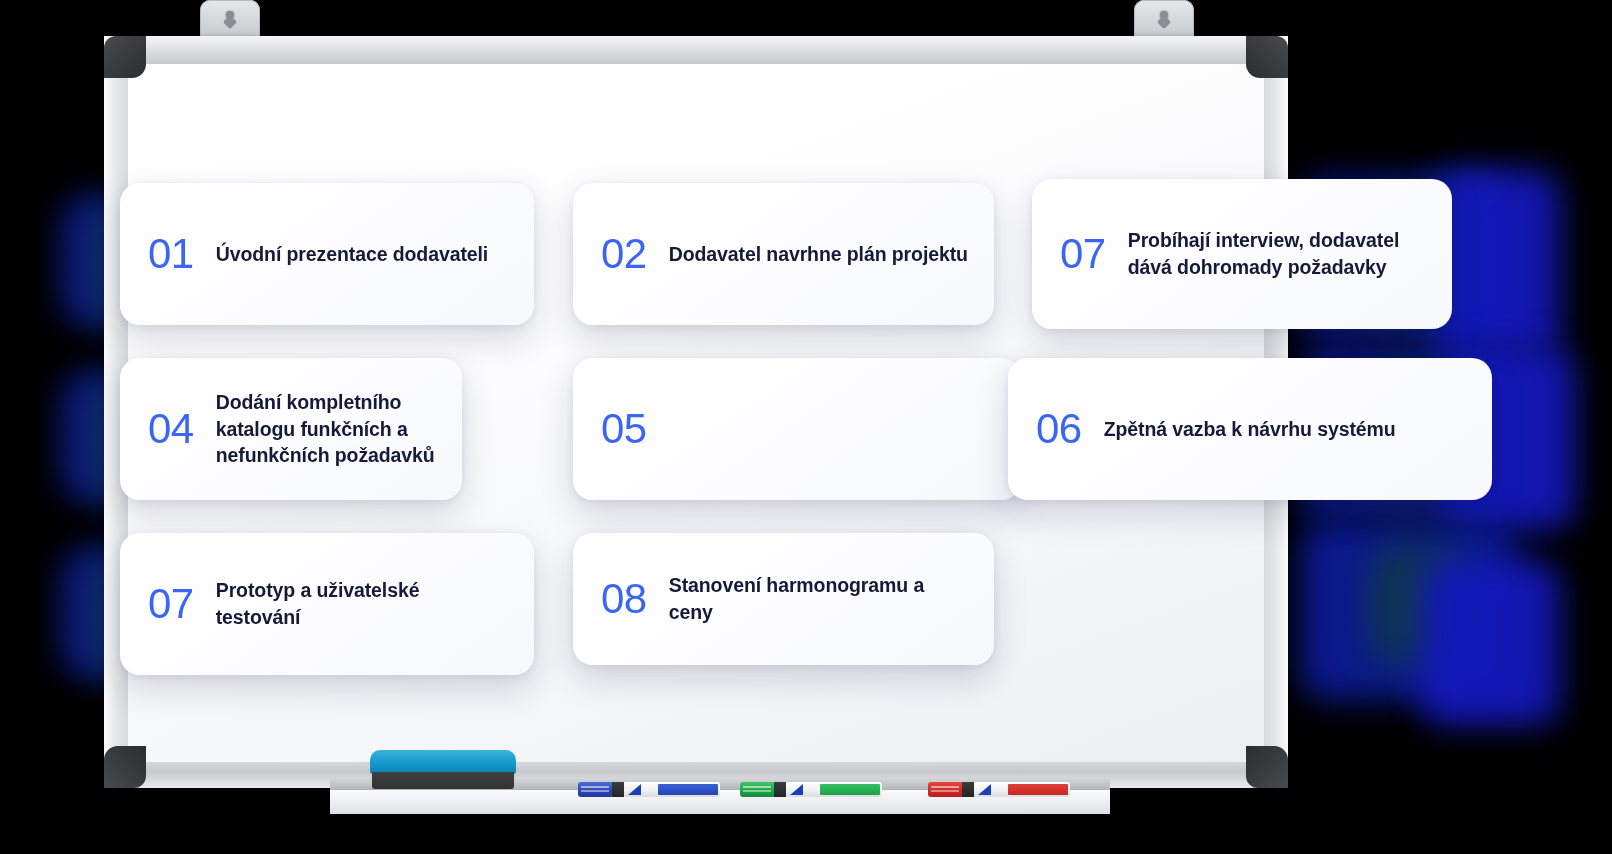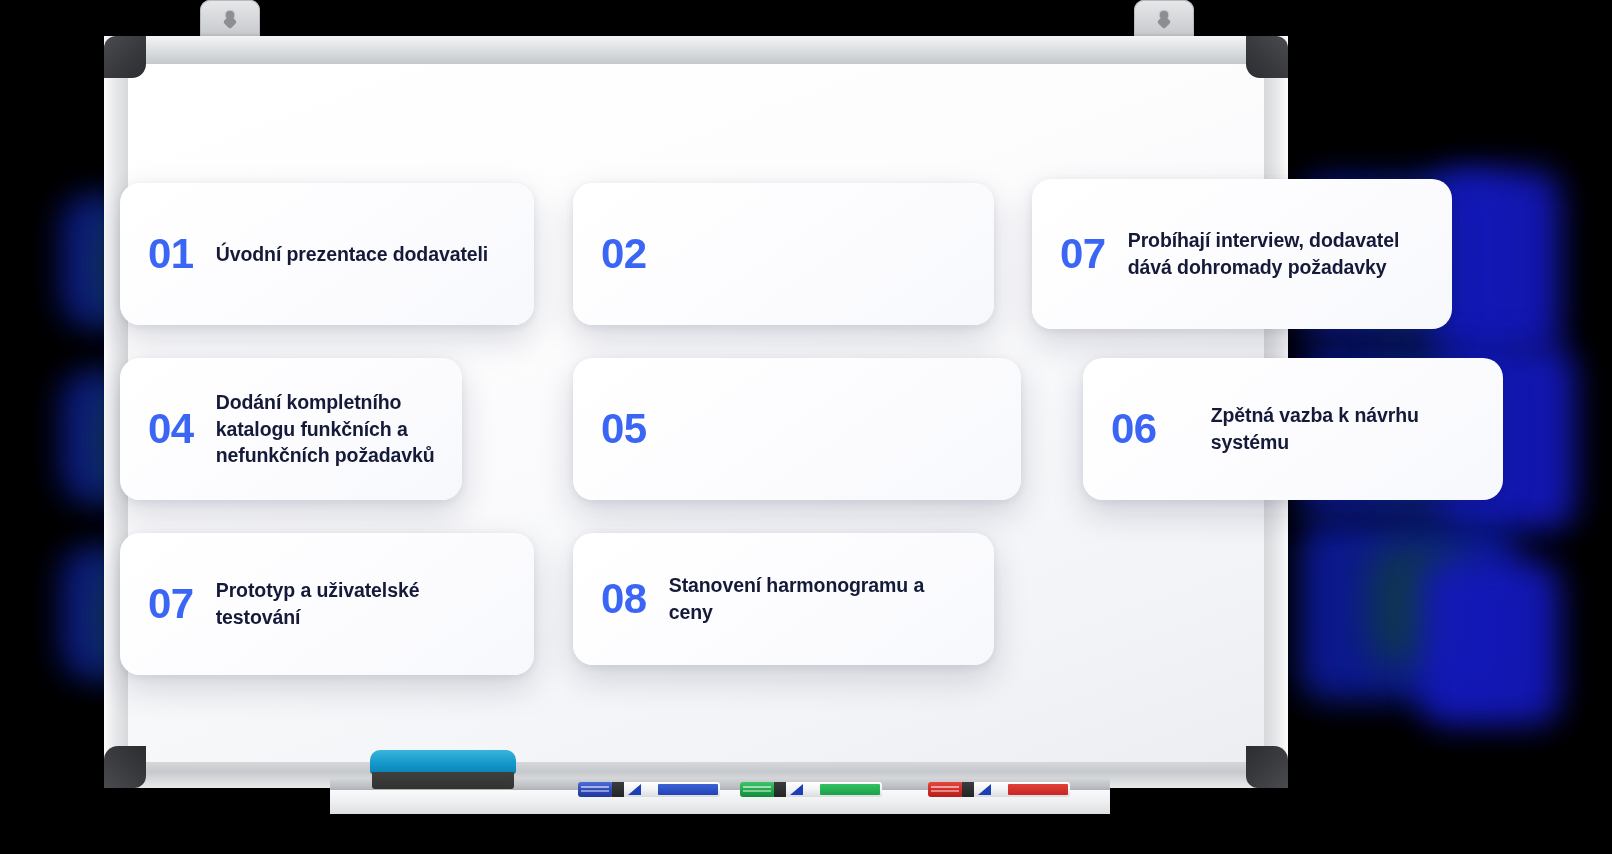--- a/index.html
+++ b/index.html
@@ -245,21 +245,21 @@
     border-radius: 20px;
     box-shadow: 0 14px 34px rgba(16,24,60,.16), 0 2px 8px rgba(16,24,60,.08);
     display: flex;
     align-items: center;
     padding: 0 26px 0 28px;
   }
 
   .card-num {
     color: #3b66f5;
     font-size: 42px;
-    font-weight: 700;
+    font-weight: 400;
     line-height: 1;
     letter-spacing: -0.5px;
     flex: 0 0 auto;
     margin-right: 22px;
   }
 
   .card-text {
     color: #141a38;
     font-size: 19.5px;
     font-weight: 700;
@@ -267,21 +267,21 @@
     letter-spacing: -0.1px;
   }
 
   
   .c1 { left: 120px;  top: 183px; width: 414px; height: 142px; }
   .c2 { left: 573px;  top: 183px; width: 421px; height: 142px; }
   .c3 { left: 1032px; top: 179px; width: 420px; height: 150px; }
 
   .c4 { left: 120px;  top: 358px; width: 342px; height: 142px; }
   .c5 { left: 573px;  top: 358px; width: 448px; height: 142px; }
-  .c6 { left: 1083px; top: 358px; width: 420px; height: 142px; gap: 32px; }
+  .c6 { left: 1008px; top: 358px; width: 484px; height: 142px; }
 
   .c7 { left: 120px;  top: 533px; width: 414px; height: 142px; }
   .c8 { left: 573px;  top: 533px; width: 421px; height: 132px; }
 </style>
 </head>
 <body>
 
 <div id="stage">
 
   <div class="glow-layer">
@@ -366,20 +366,21 @@
 
   <div id="cards">
 
     <div class="card c1">
       <span class="card-num">01</span>
       <span class="card-text">Úvodní prezentace dodavateli</span>
     </div>
 
     <div class="card c2">
       <span class="card-num">02</span>
+      <span class="card-text">Dodavatel navrhne plán projektu</span>
     </div>
 
     <div class="card c3">
       <span class="card-num">07</span>
       <span class="card-text">Probíhají interview, dodavatel dává dohromady požadavky</span>
     </div>
 
     <div class="card c4">
       <span class="card-num">04</span>
       <span class="card-text">Dodání kompletního katalogu funkčních a nefunkčních požadavků</span>

